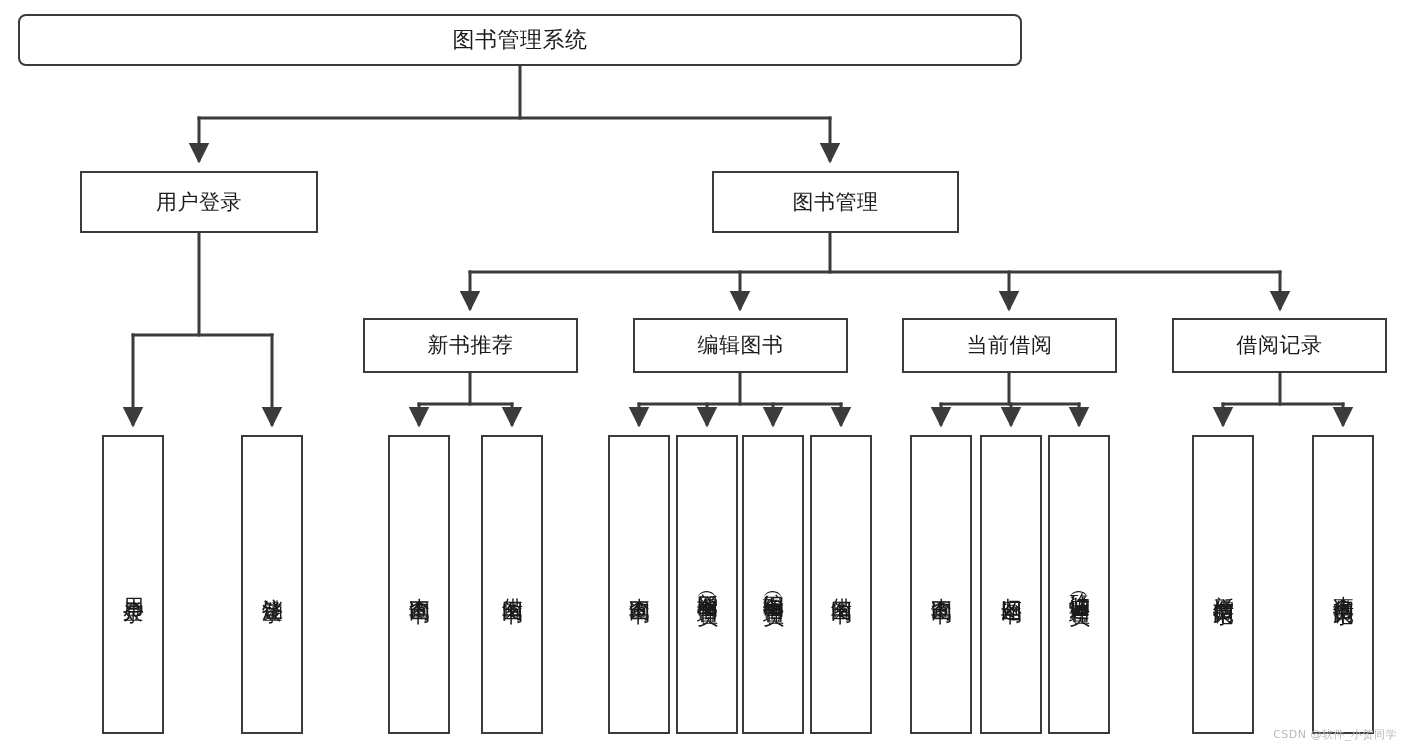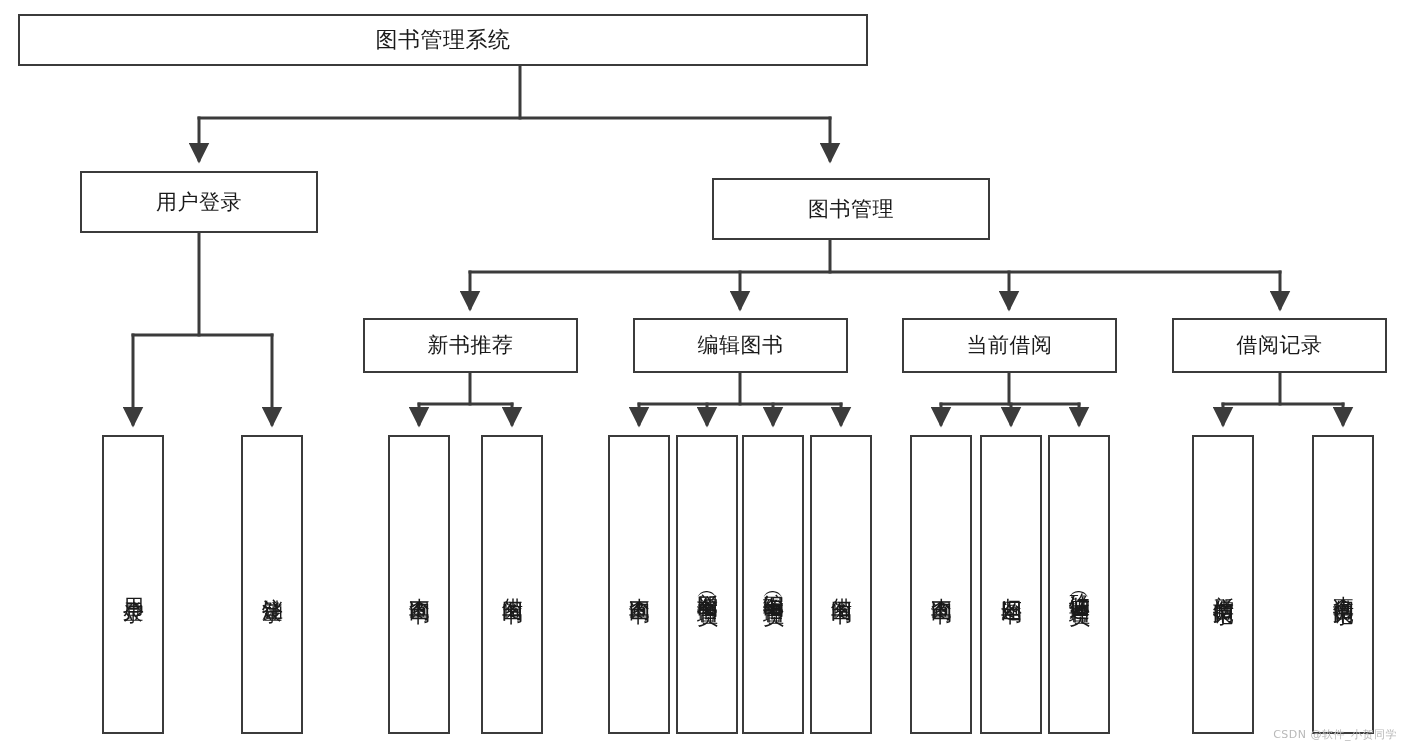--- a/index.html
+++ b/index.html
@@ -116,28 +116,28 @@
       <path d="M 1011 404 L 1011 424" marker-end="url(#arrow)"></path>
       <path d="M 1079 404 L 1079 424" marker-end="url(#arrow)"></path>
 
       <path d="M 1280 373 L 1280 404"></path>
       <path d="M 1223 404 L 1343 404"></path>
       <path d="M 1223 404 L 1223 424" marker-end="url(#arrow)"></path>
       <path d="M 1343 404 L 1343 424" marker-end="url(#arrow)"></path>
     </g>
   </svg>
 
-  <div class="node h root" style="left: 18px; top: 14px; width: 850px; height: 52px;">
+  <div class="node h root" style="left: 18px; top: 14px; width: 1004px; height: 52px; border-radius: 8px;">
     <span class="label">图书管理系统</span>
   </div>
 
   <div class="node h" style="left: 80px; top: 171px; width: 238px; height: 62px;">
     <span class="label">用户登录</span>
   </div>
-  <div class="node h" style="left: 712px; top: 178px; width: 278px; height: 62px; text-align: center;">
+  <div class="node h" style="left: 712px; top: 171px; width: 247px; height: 62px; text-align: center;">
     <span class="label">图书管理</span>
   </div>
 
   <div class="node h" style="left: 363px; top: 318px; width: 215px; height: 55px; text-align: center;">
     <span class="label">新书推荐</span>
   </div>
   <div class="node h" style="left: 633px; top: 318px; width: 215px; height: 55px;">
     <span class="label">编辑图书</span>
   </div>
   <div class="node h" style="left: 902px; top: 318px; width: 215px; height: 55px;">

